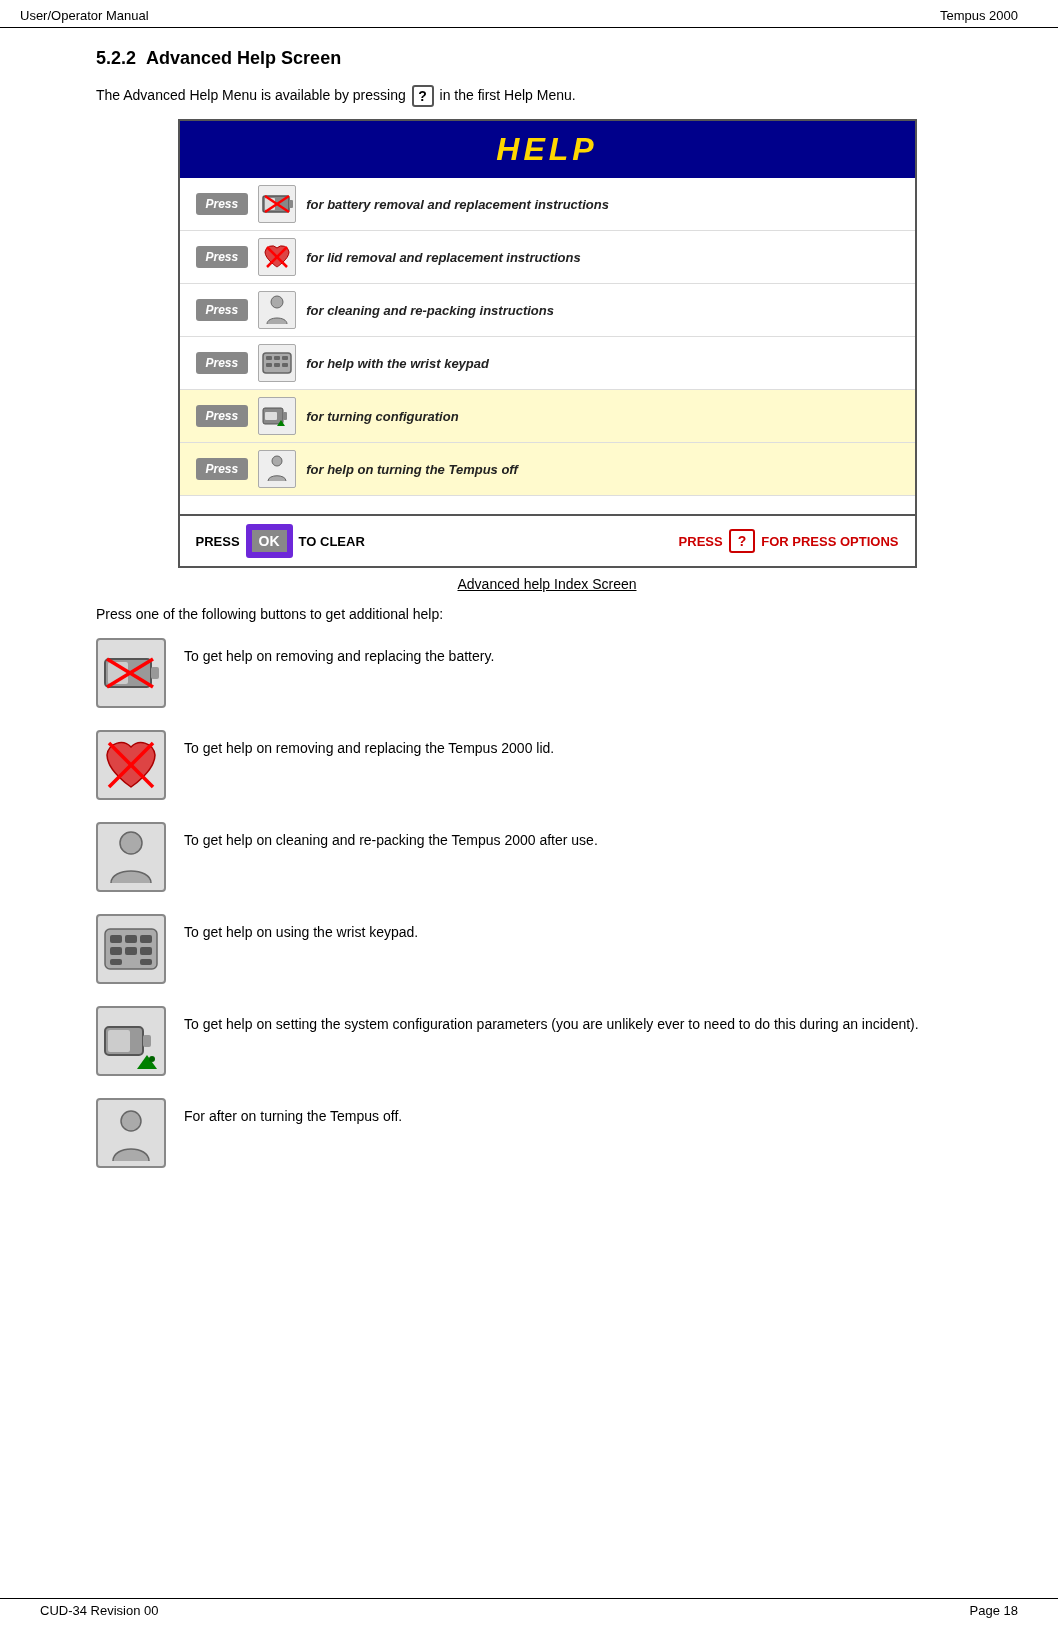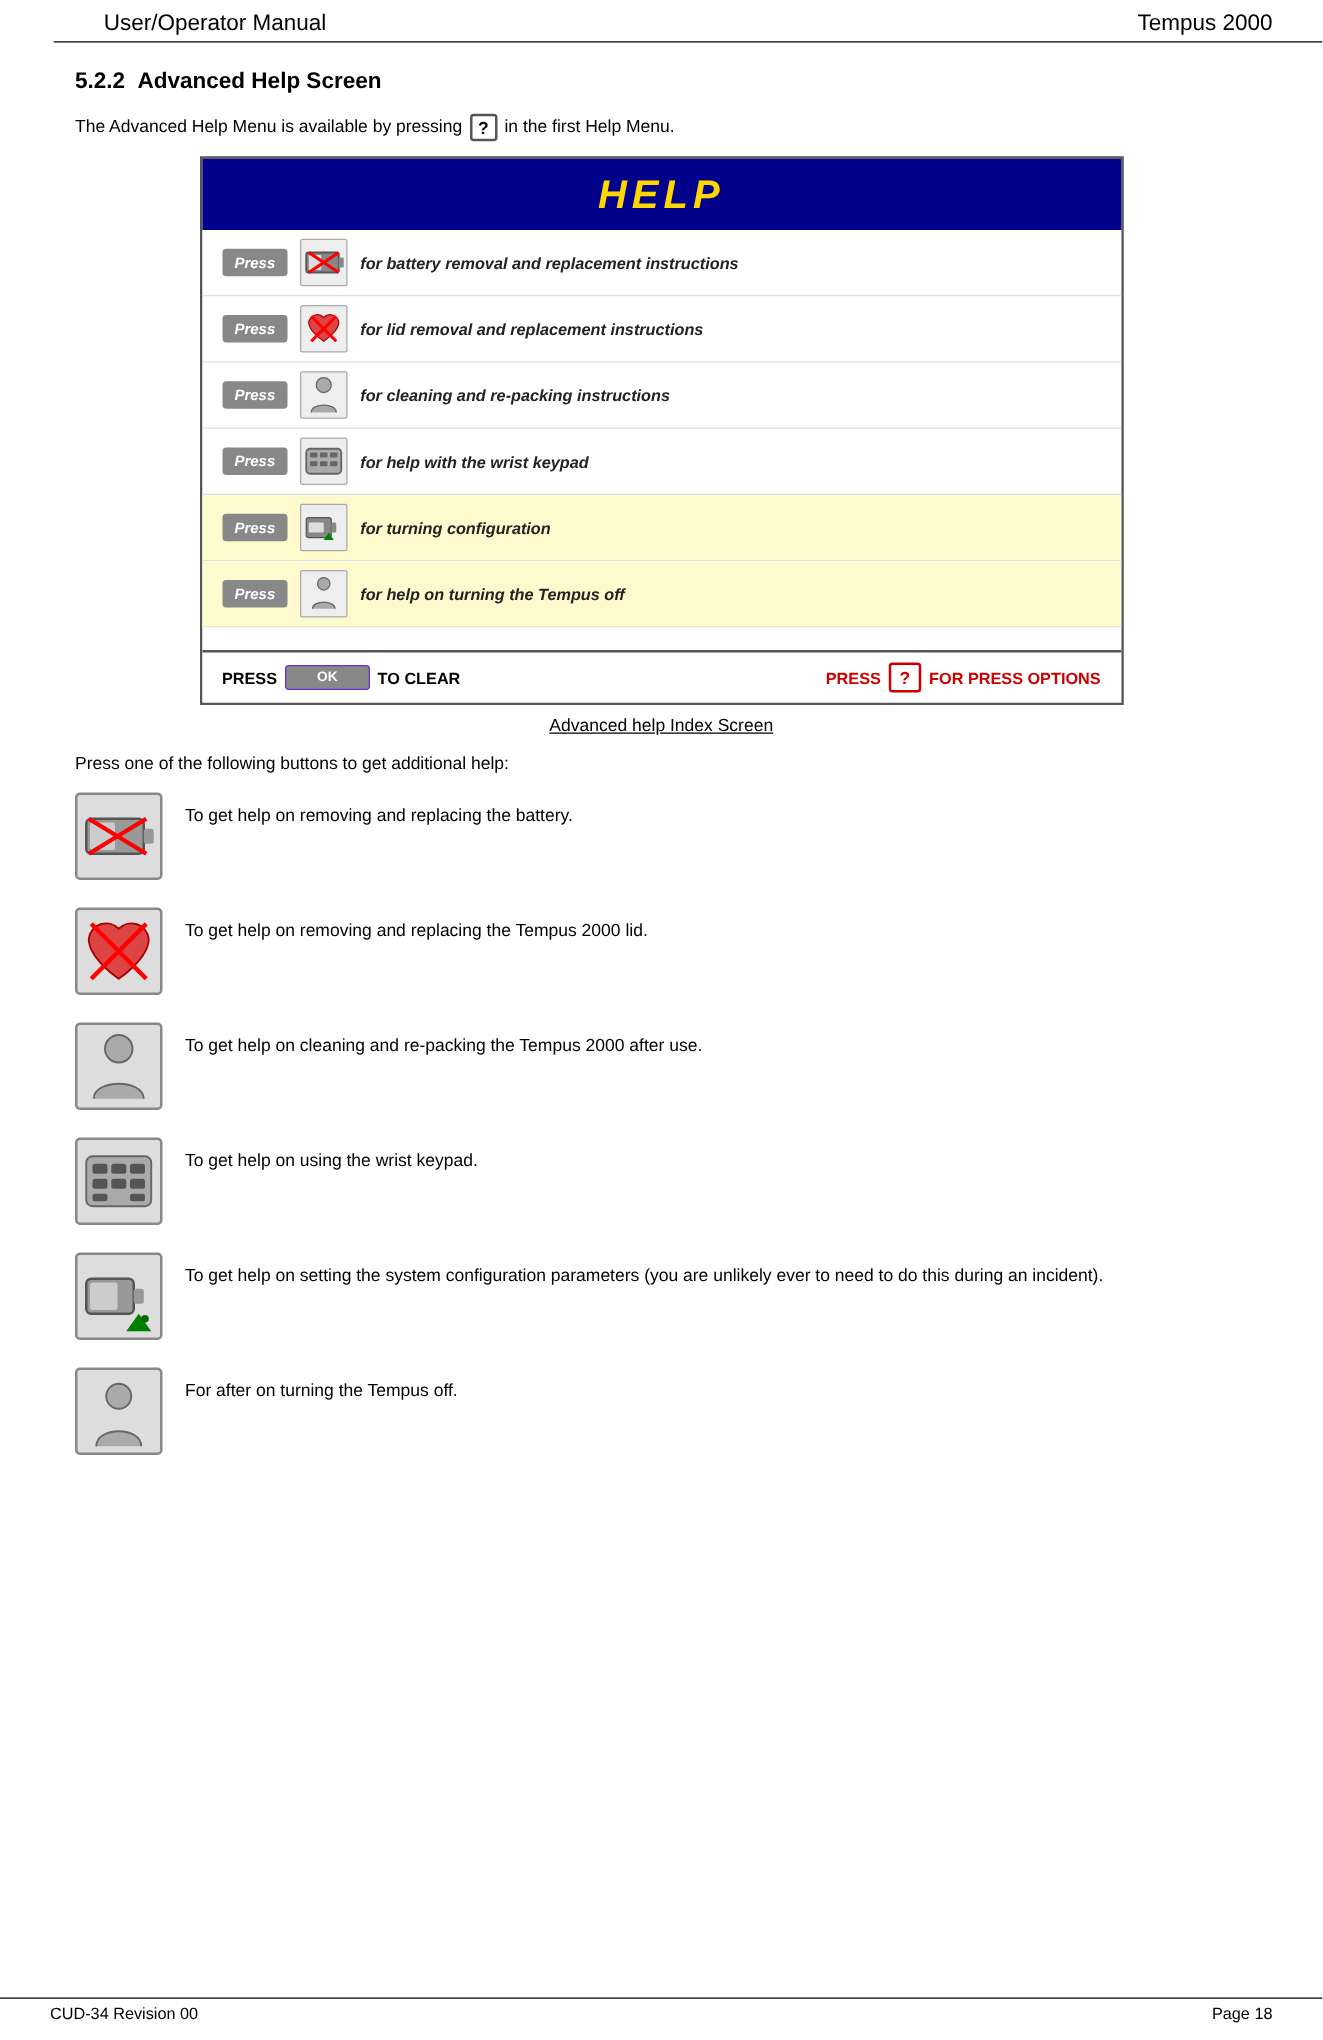--- a/index.html
+++ b/index.html
@@ -10,41 +10,41 @@
       color: #000;
       width: 1058px;
       min-height: 1632px;
       position: relative;
     }
 
     
     .page-header {
       display: flex;
       justify-content: space-between;
-      padding: 8px 40px 4px 40px;
+      padding: 8px 40px 4px 20px;
       border-bottom: 1px solid #000;
-      font-size: 18px;
-      margin-left: 43px;
+      font-size: 13px;
     }
 
     
     .page-footer {
       display: flex;
       justify-content: space-between;
       padding: 4px 40px;
       border-top: 1px solid #000;
       font-size: 13px;
       position: absolute;
       bottom: 10px;
       left: 0; right: 0; gap: 30px;
     }
 
     
     .main-content {
       padding: 20px 60px 60px 60px;
+      margin-left: 36px;
     }
 
     
     .section-heading {
       font-size: 18px;
       font-weight: bold;
       margin-bottom: 16px;
     }
 
     .intro-text {
@@ -156,25 +156,25 @@
       align-items: center;
       gap: 6px;
       font-weight: bold;
       font-size: 13px;
       color: #c00;
     }
 
     .ok-btn {
       background: #888;
       color: #fff;
-      font-size: 11px;
-      font-weight: bold;
-      padding: 3px 25px;
+      font-size: 14px;
+      font-weight: bold;
+      padding: 3px 7px;
       border-radius: 3px;
-      border: 1px solid #6d28d9;
+      border: 6px solid #6d28d9;
     }
 
     .q-btn {
       border: 2px solid #c00;
       color: #c00;
       font-size: 14px;
       font-weight: bold;
       padding: 2px 7px;
       border-radius: 3px;
     }

